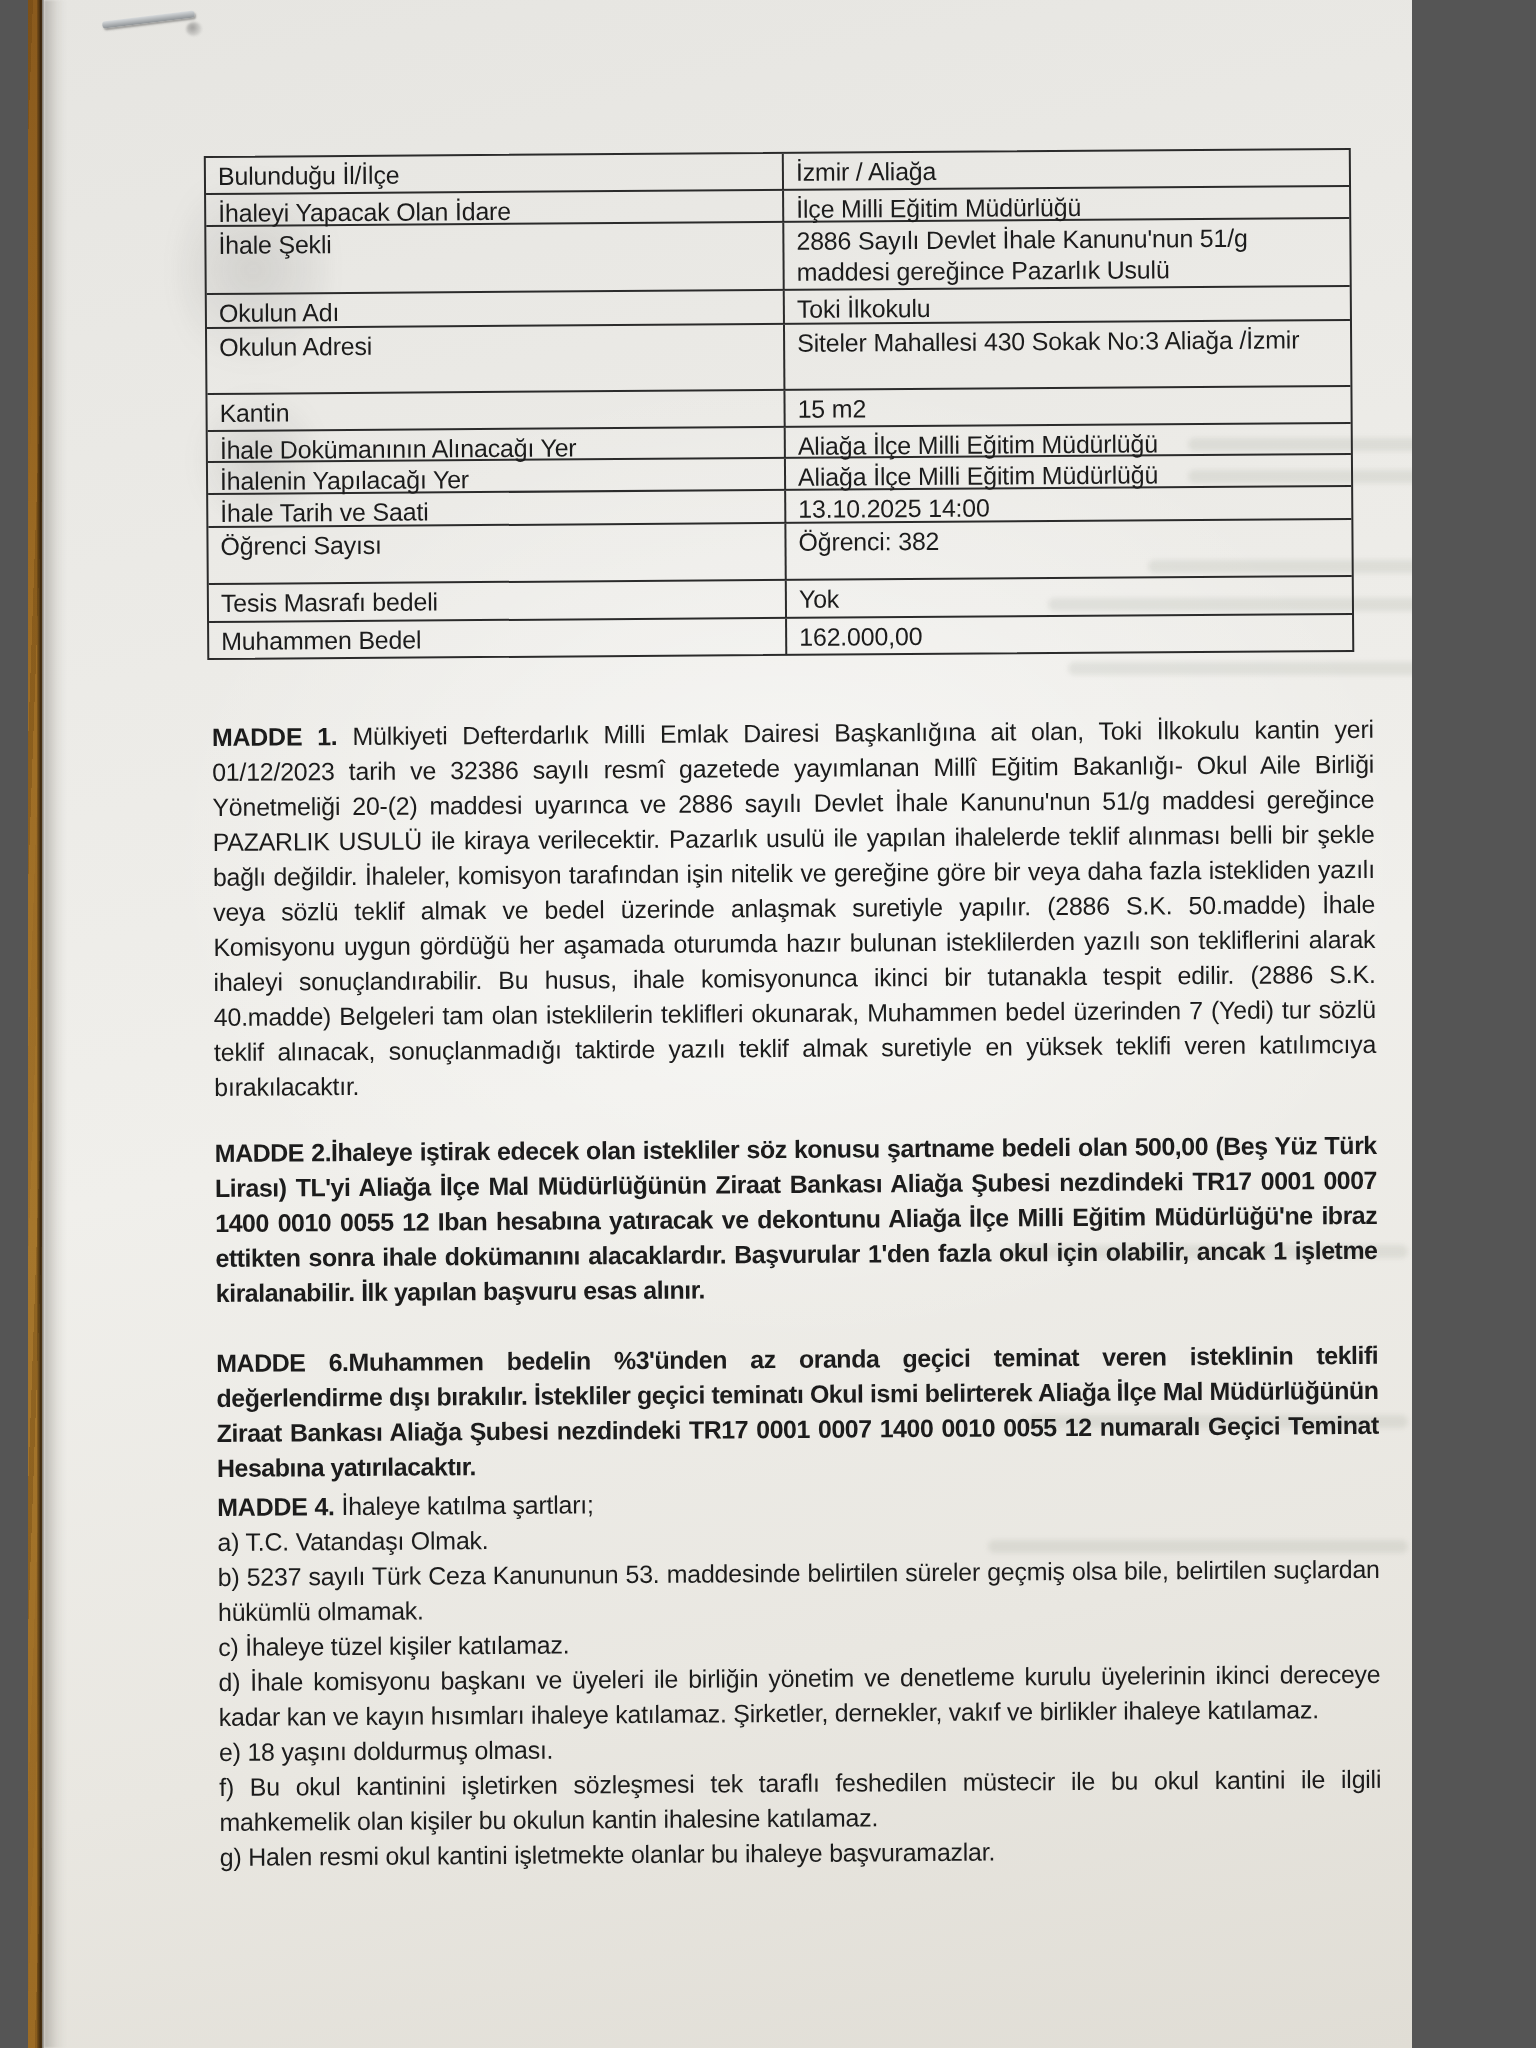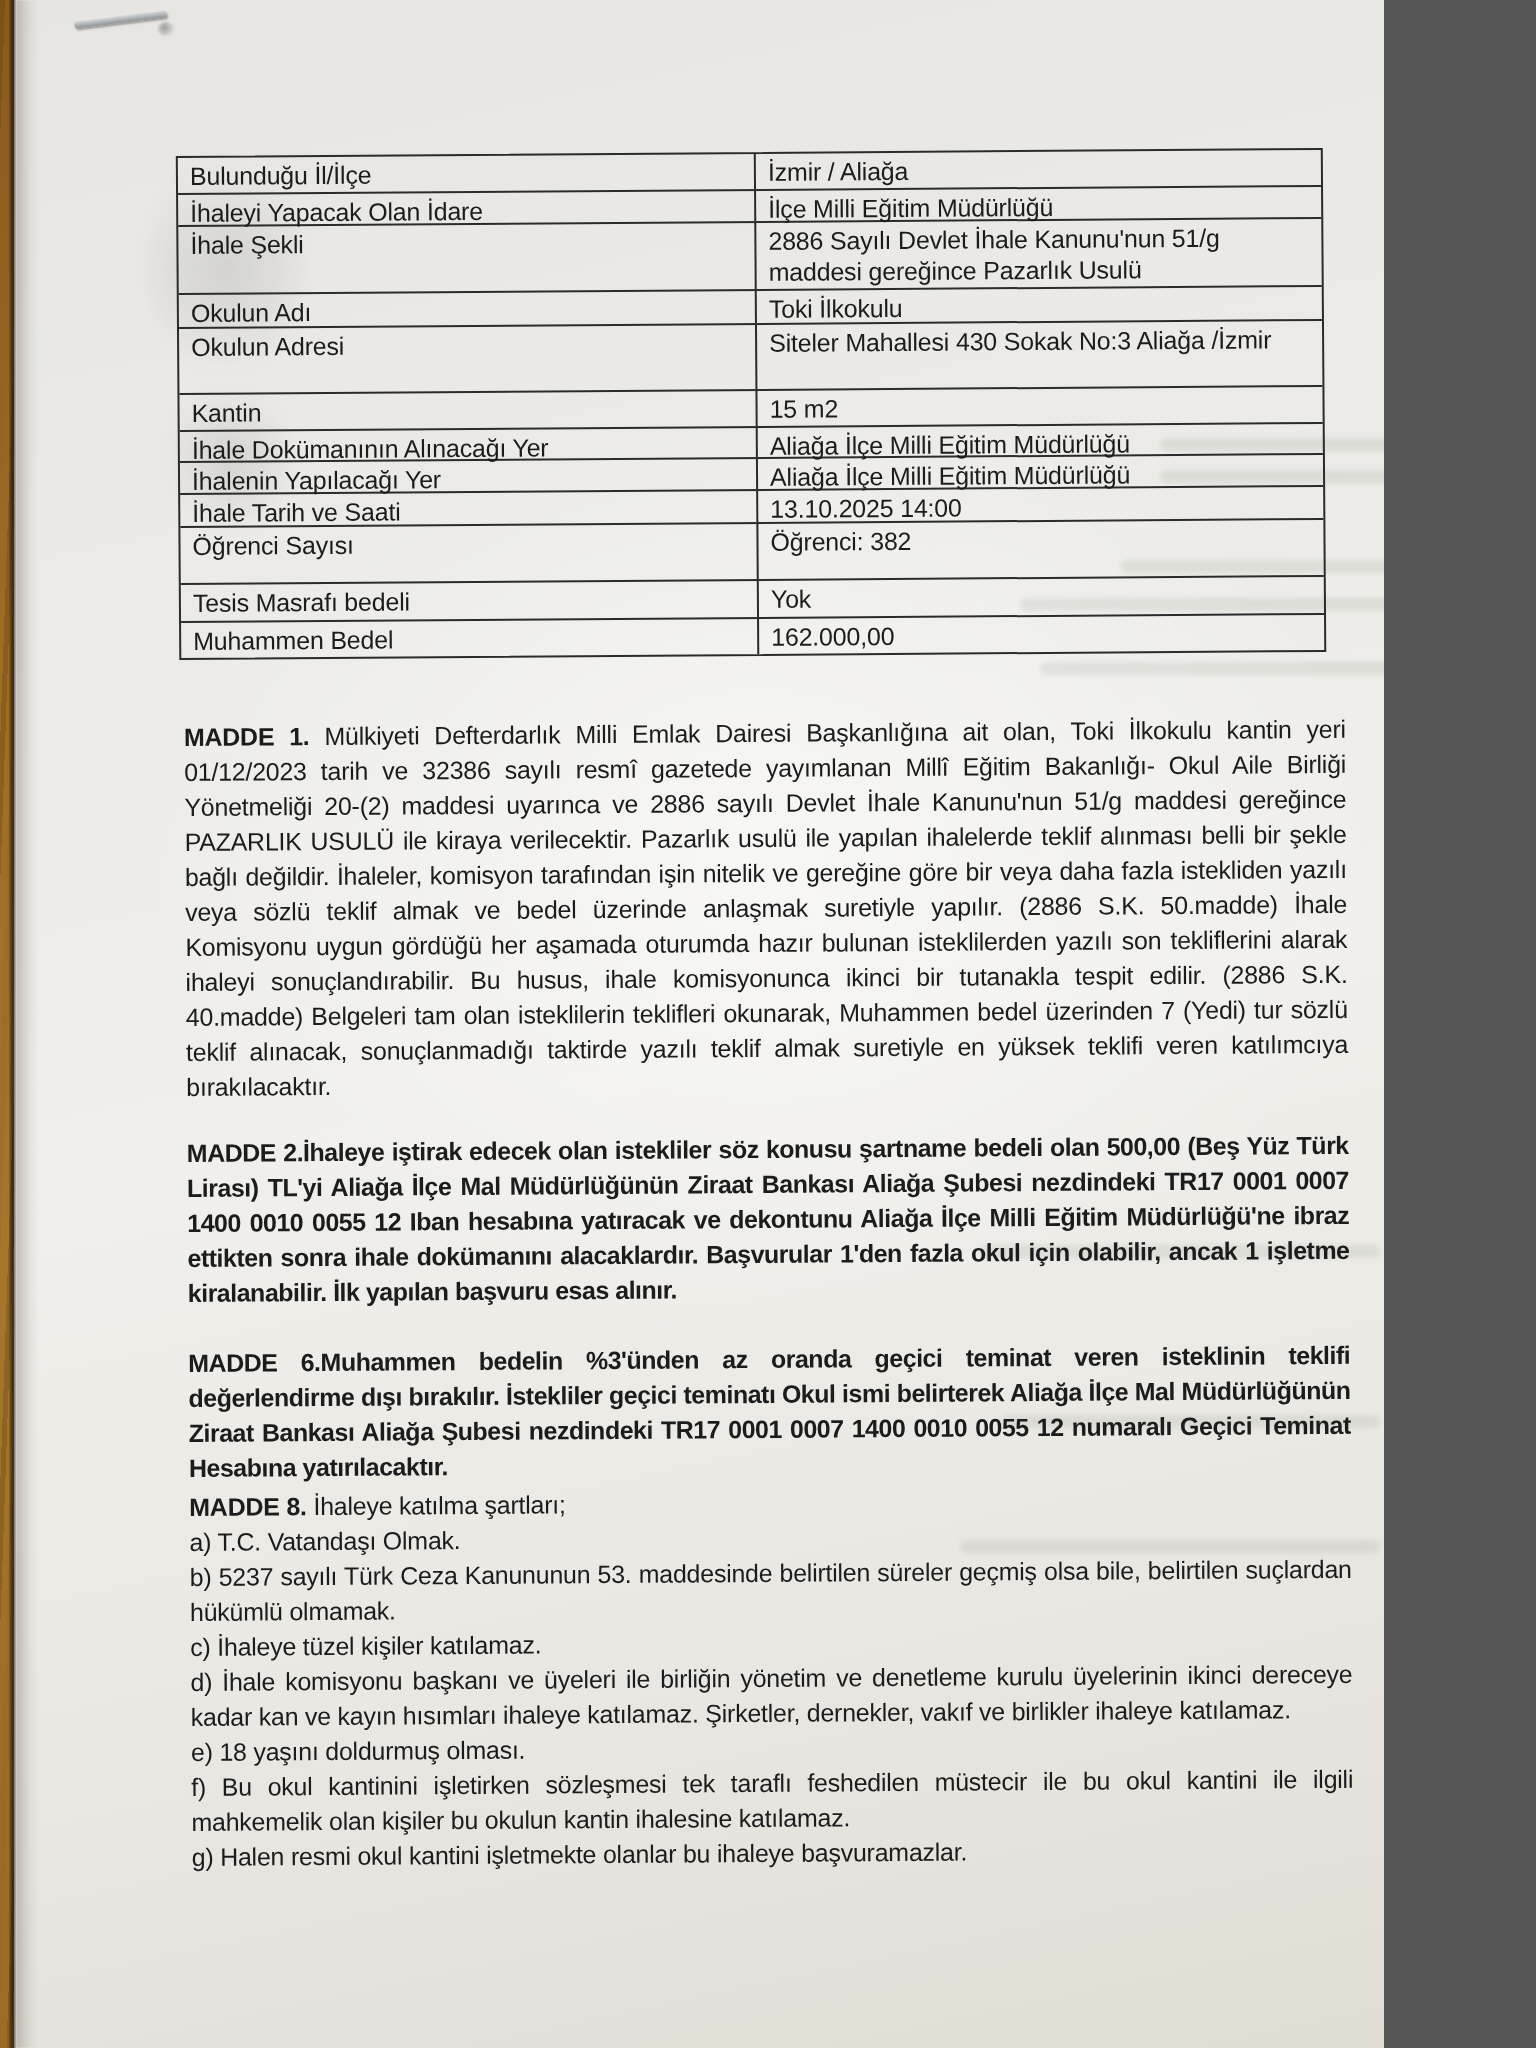--- a/index.html
+++ b/index.html
@@ -5,20 +5,21 @@
   html,body{margin:0;padding:0;background:#555;}
   #stage{
     position:relative;width:1384px;height:2048px;overflow:hidden;
     font-family:"Liberation Sans","DejaVu Sans",sans-serif;
     
     background:
       repeating-linear-gradient(92deg,
         rgba(90,55,10,.28) 0 5px, rgba(0,0,0,0) 5px 11px,
         rgba(140,95,35,.22) 11px 18px, rgba(0,0,0,0) 18px 26px),
       linear-gradient(180deg,#8a5a1d 0%,#9c6b24 30%,#a5762c 60%,#9c6b24 100%);
+    margin-left: 28px;
   }
   
   .paper{
     position:absolute;inset:0;
     clip-path:polygon(14px 0,1470px 0,1478px 380px,1487px 700px,1497px 980px,1520px 1310px,1536px 1438px,1536px 2048px,14px 2048px);
     background:
       radial-gradient(900px 700px at 55% 42%, rgba(255,255,255,.55), rgba(255,255,255,0) 70%),
       linear-gradient(168deg,#e6e5e1 0%,#ecebe7 30%,#f0efeb 52%,#e9e7e1 78%,#e0ddd5 100%);
   }
   .seam{position:absolute;left:9px;top:0;width:7px;height:2048px;background:linear-gradient(90deg,rgba(20,12,4,.15),rgba(25,16,8,.75) 55%,rgba(40,30,18,.25));filter:blur(.4px);}
@@ -180,21 +181,21 @@
     <div class="article a2 bold">
       <span>MADDE 2.</span><span>İhaleye iştirak edecek olan istekliler söz konusu şartname bedeli olan 500,00 (Beş Yüz Türk Lirası) TL'yi Aliağa İlçe Mal Müdürlüğünün Ziraat Bankası Aliağa Şubesi nezdindeki TR17 0001 0007 1400 0010 0055 12 Iban hesabına yatıracak ve dekontunu Aliağa İlçe Milli Eğitim Müdürlüğü'ne ibraz ettikten sonra ihale dokümanını alacaklardır. Başvurular 1'den fazla okul için olabilir, ancak 1 işletme kiralanabilir. İlk yapılan başvuru esas alınır.</span>
     </div>
 
     <div class="article a3 bold">
       <span>MADDE 6.</span><span>Muhammen bedelin %3'ünden az oranda geçici teminat veren isteklinin teklifi değerlendirme dışı bırakılır. İstekliler geçici teminatı Okul ismi belirterek Aliağa İlçe Mal Müdürlüğünün Ziraat Bankası Aliağa Şubesi nezdindeki TR17 0001 0007 1400 0010 0055 12 numaralı Geçici Teminat Hesabına yatırılacaktır.</span>
     </div>
 
     <div class="article a4">
       <div class="m4head">
-        <span class="bold">MADDE 8.</span><span> İhaleye katılma şartları;</span>
+        <span class="bold">MADDE 4.</span><span> İhaleye katılma şartları;</span>
       </div>
       <div>
 
           <div class="m4item">a) T.C. Vatandaşı Olmak.</div>
 
           <div class="m4item">b) 5237 sayılı Türk Ceza Kanununun 53. maddesinde belirtilen süreler geçmiş olsa bile, belirtilen suçlardan hükümlü olmamak.</div>
 
           <div class="m4item">c) İhaleye tüzel kişiler katılamaz.</div>
 
           <div class="m4item">d) İhale komisyonu başkanı ve üyeleri ile birliğin yönetim ve denetleme kurulu üyelerinin ikinci dereceye kadar kan ve kayın hısımları ihaleye katılamaz. Şirketler, dernekler, vakıf ve birlikler ihaleye katılamaz.</div>

